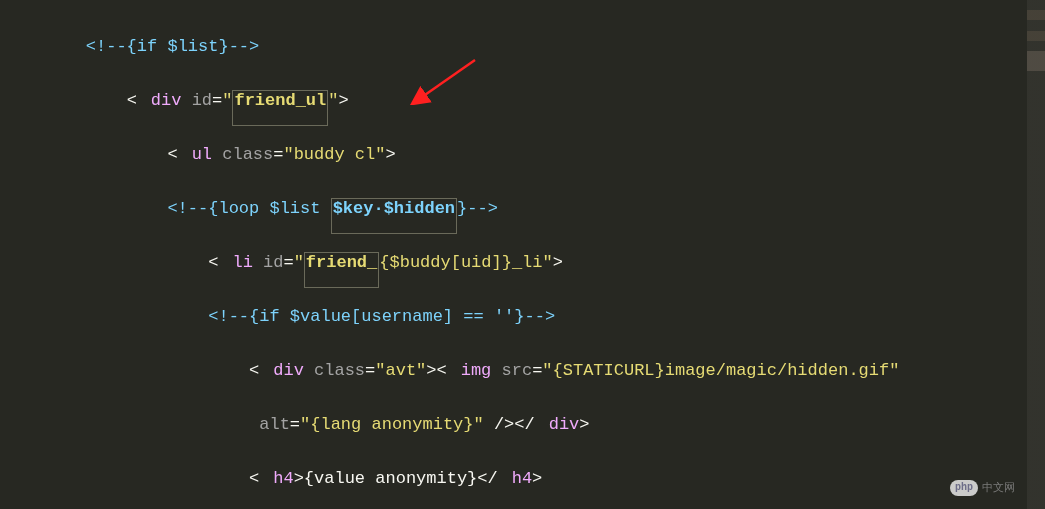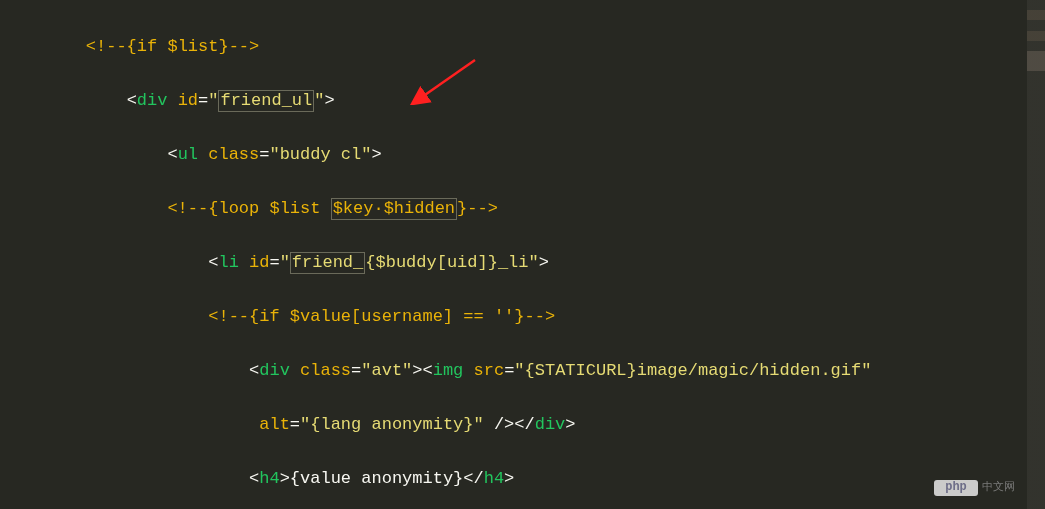--- a/index.html
+++ b/index.html
@@ -13,26 +13,26 @@
       position: relative;
       width: 1045px;
       height: 509px;
     }
     .editor {
       padding: 6px 0 0 45px;
       white-space: pre;
       position: relative;
     }
     .line { height: 27px; }
-    .comment { color: #eab308; }
+    .comment { color: #7dd3fc; }
     .punct { color: #f8f8f2; }
-    .tag { color: #22c55e; }
-    .attr { color: #eab308; }
+    .tag { color: #f0abfc; margin-left: 14px; }
+    .attr { color: #a3a3a3; }
     .string { color: #e6db74; }
-    .box { border: 1px solid #6a6a5a; padding: 0 1px; display: inline-block; line-height: 20px; height: 22px; }
+    .box { border: 1px solid #6a6a5a; padding: 0 1px; display: inline-block; line-height: 20px; height: 36px; font-weight: bold; }
     
     .arrow {
       position: absolute;
       left: 410px;
       top: 55px;
       width: 70px;
       height: 50px;
       pointer-events: none;
     }
     .minimap {
@@ -55,35 +55,35 @@
     .watermark {
       position: absolute;
       right: 30px;
       bottom: 8px;
       display: flex;
       align-items: center;
       gap: 4px;
       opacity: 0.85;
     }
     .watermark-logo {
-      width: 44px;
+      width: 28px;
       height: 16px;
       background: #e8e8e8;
-      border-radius: 3px;
+      border-radius: 8px;
       display: flex;
       align-items: center;
       justify-content: center;
-      font-size: 12px;
+      font-size: 10px;
       font-weight: bold;
       color: #7a7a9a;
     }
     .watermark-text {
       font-size: 11px;
       color: #888;
-      font-family: Liberation Mono, monospace;
+      font-family: Liberation Serif, serif;
     }
   </style>
 </head>
 <body>
 
 <div class="editor">
 <div class="line"><span>    </span><span class="comment">&lt;!--{if $list}--&gt;</span></div>
 <div class="line"><span>        </span><span class="punct">&lt;</span><span class="tag">div</span><span> </span><span class="attr">id</span><span class="punct">=</span><span class="string">"</span><span class="string box">friend_ul</span><span class="string">"</span><span class="punct">&gt;</span></div>
 <div class="line"><span>            </span><span class="punct">&lt;</span><span class="tag">ul</span><span> </span><span class="attr">class</span><span class="punct">=</span><span class="string">"buddy cl"</span><span class="punct">&gt;</span></div>
 <div class="line"><span>            </span><span class="comment">&lt;!--{loop $list </span><span class="comment box">$key·$hidden</span><span class="comment">}--&gt;</span></div>

